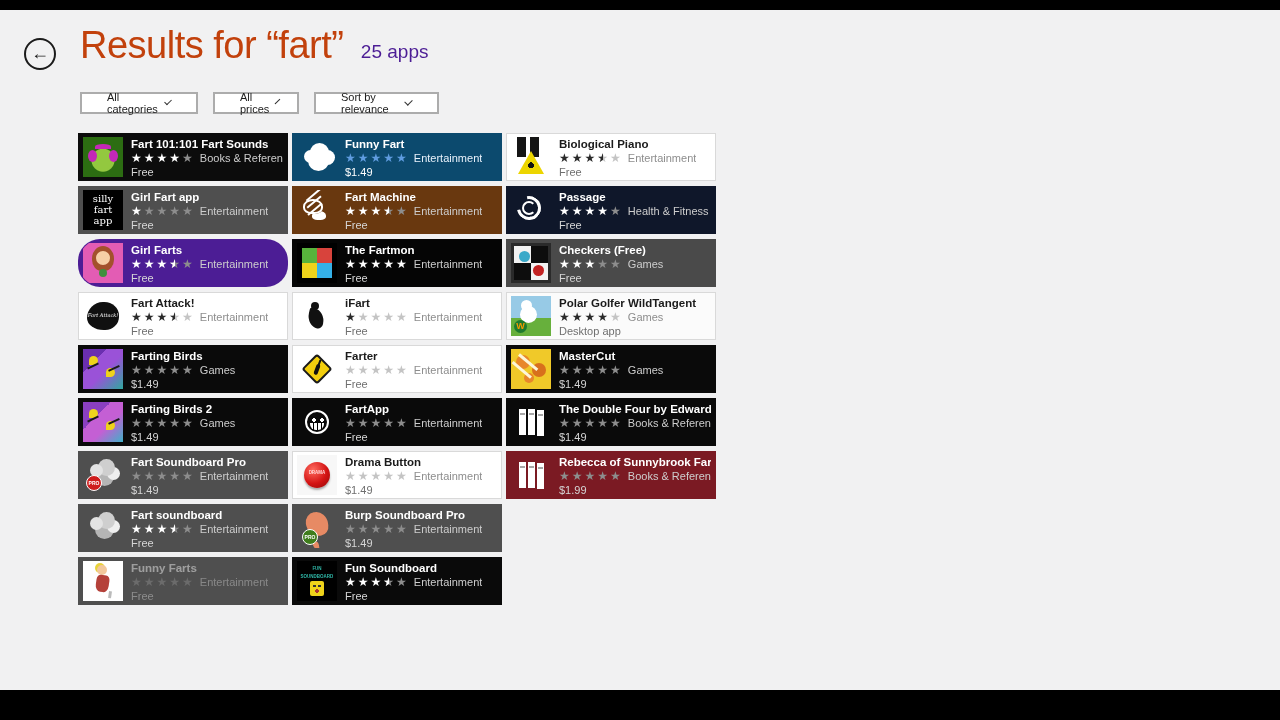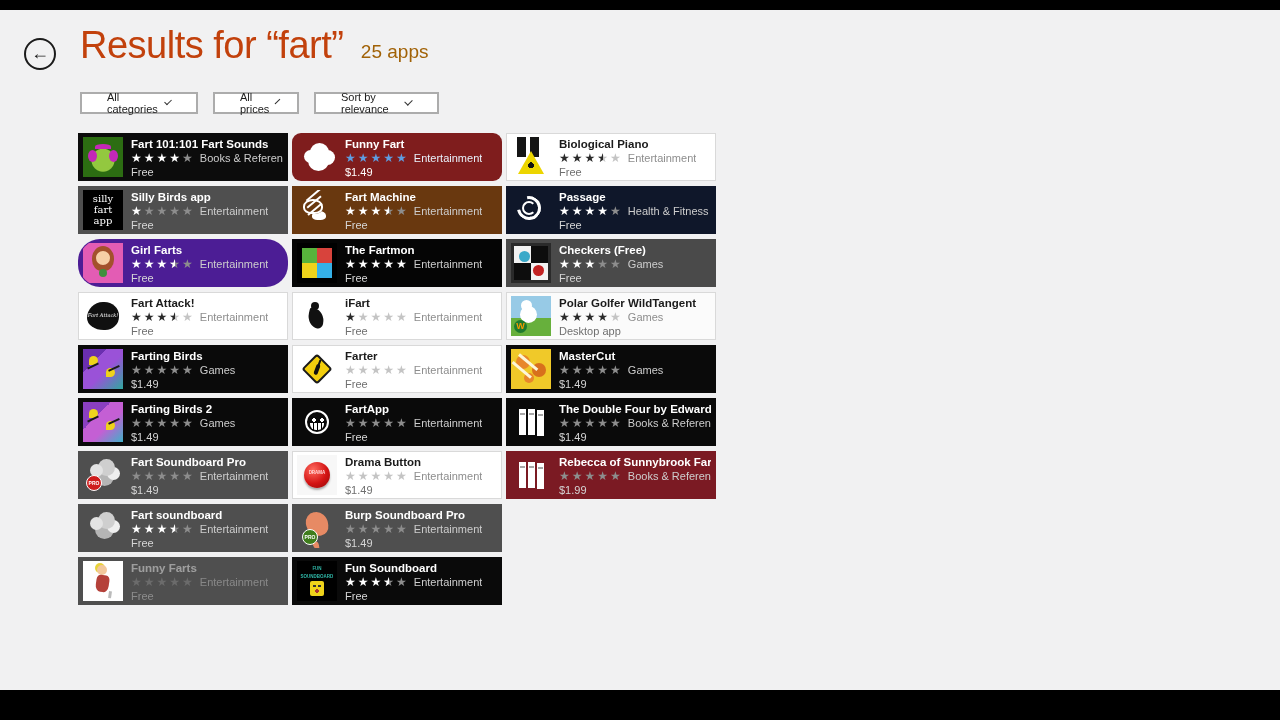--- a/index.html
+++ b/index.html
@@ -8,21 +8,21 @@
   #topbar{top:0;height:10px;}
   #bottombar{bottom:0;height:30px;}
 
   
   .header{position:absolute;left:0;top:10px;width:1280px;height:120px;}
   .back-btn{position:absolute;left:24px;top:28px;width:32px;height:32px;border:2px solid #1b1b1b;
     border-radius:50%;box-sizing:border-box;color:#1b1b1b;font-size:18px;line-height:27px;
     text-align:center;cursor:pointer;background:transparent;}
   .title-row{position:absolute;left:80px;top:14px;white-space:nowrap;}
   .page-title{font-size:38px;font-weight:400;color:#c2410c;letter-spacing:-0.5px;display:inline-block;}
-  .result-count{font-size:19px;color:#a16207;margin-left:13px;display:inline-block;}
+  .result-count{font-size:19px;color:#4c1d95;margin-left:13px;display:inline-block;}
   .filters{position:absolute;left:80px;top:82px;display:flex;gap:15px;}
   .dd{height:22px;box-sizing:border-box;border:2px solid #acacac;background:#fff;display:flex;
     align-items:center;justify-content:space-between;padding:0 25px;font-size:11px;color:#1b1b1b;cursor:pointer;}
   .dd .chev{width:6px;height:6px;border-right:1.5px solid #333;border-bottom:1.5px solid #333;
     transform:rotate(45deg);margin:-3px 1px 0 8px;}
   #dd-cat{width:118px;} #dd-price{width:86px;} #dd-sort{width:125px;}
 
   
   .grid{position:absolute;left:78px;top:133px;display:grid;
     grid-template-rows:repeat(9,48px);grid-auto-flow:column;grid-auto-columns:210px;
@@ -197,21 +197,21 @@
             <span class="star">★</span>
           </span>
         <span class="tile-cat">Books &amp; Reference</span>
       </div>
       <div class="tile-price">Free</div>
     </div>
   </div>
     <div class="tile theme-dark" style="background: rgb(79, 79, 79);">
     <div class="appicon i-silly-fart"></div>
     <div class="tile-info">
-      <div class="tile-title">Silly Birds app</div>
+      <div class="tile-title">Girl Fart app</div>
       <div class="tile-mid">
         <span class="stars">
             <span class="star full">★</span>
             <span class="star">★</span>
             <span class="star">★</span>
             <span class="star">★</span>
             <span class="star">★</span>
           </span>
         <span class="tile-cat">Entertainment</span>
       </div>
@@ -330,21 +330,21 @@
             <span class="star">★</span>
             <span class="star">★</span>
             <span class="star">★</span>
             <span class="star">★</span>
           </span>
         <span class="tile-cat">Entertainment</span>
       </div>
       <div class="tile-price">Free</div>
     </div>
   </div>
-    <div class="tile theme-blue" style="background: #7f1d1d; border-radius: 9px;">
+    <div class="tile theme-blue" style="background: #0c4a6e;">
     <div class="appicon i-funny-fart"></div>
     <div class="tile-info">
       <div class="tile-title">Funny Fart</div>
       <div class="tile-mid">
         <span class="stars">
             <span class="star">★</span>
             <span class="star">★</span>
             <span class="star">★</span>
             <span class="star">★</span>
             <span class="star">★</span>

